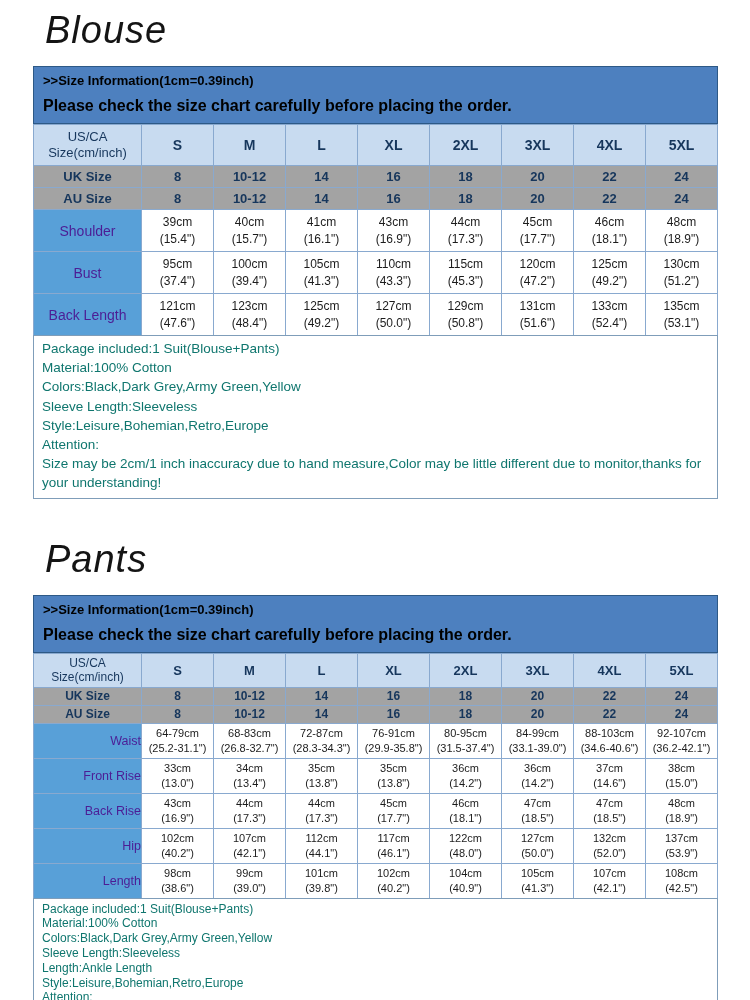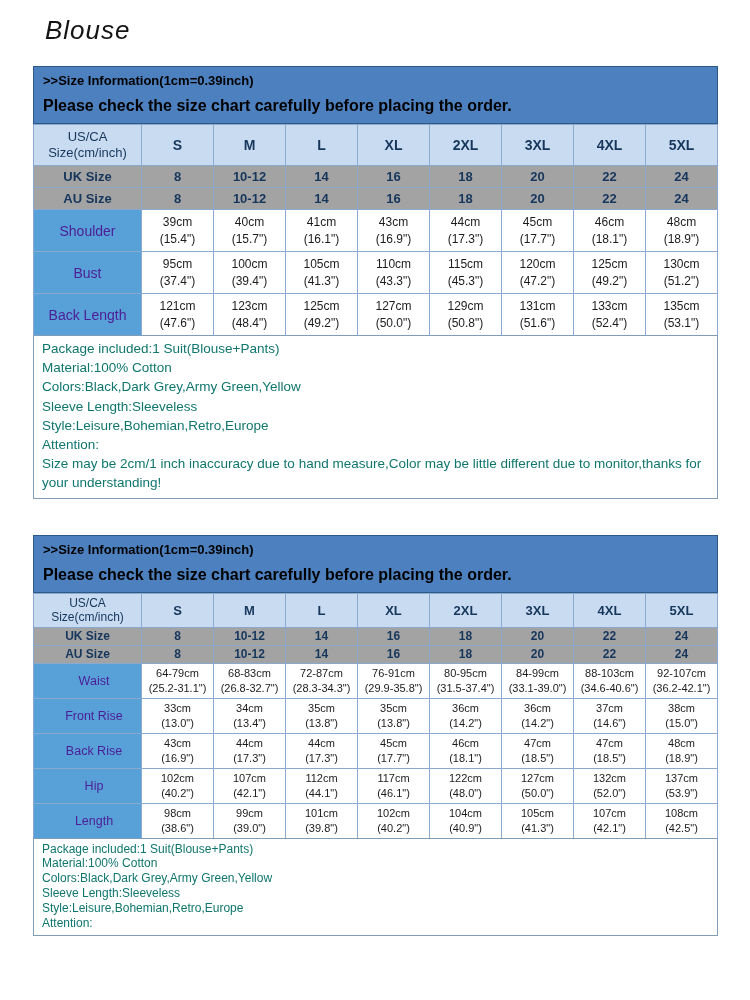--- a/index.html
+++ b/index.html
@@ -5,21 +5,21 @@
   html,body { margin:0; padding:0; background:#ffffff; }
   body {
     width:750px; height:1000px; overflow:hidden; box-sizing:border-box;
     padding:6px 32px 0 33px;
     font-family:"Liberation Sans", sans-serif;
   }
   .product-section { }
   .product-section.pants { margin-top:36px; }
 
   .section-title {
-    font-style:italic; font-size:26px; font-weight:normal; color:#141414;
+    font-style:italic; font-size:38px; font-weight:normal; color:#141414;
     margin:0 0 12px 12px; height:48px; line-height:48px; letter-spacing:1px;
   }
 
   .banner {
     background:#4d80bf; border:1px solid #2d5986; color:#000000;
     padding:6px 9px 8px 9px;
   }
   .banner-line1 { font-size:13px; font-weight:bold; margin-bottom:9px; }
   .banner-line2 { font-size:16px; font-weight:bold; }
 
@@ -41,21 +41,21 @@
   }
   .measure-row td { background:#ffffff; color:#1c1c1c; font-size:12px; line-height:16.5px; height:41px; }
 
   .notes { border:1px solid #7f9db9; margin-top:-1px; padding:3px 8px 5px 8px; }
   .notes p { margin:0; font-size:13.5px; line-height:19.2px; color:#0f766e; word-break:break-all; }
 
   
   .pants th.corner-cell { height:33px; font-size:12px; line-height:14px; }
   .pants th.size-cell { font-size:13px; }
   .pants .size-value-row th, .pants .size-value-row td { height:17px; font-size:12px; }
-  .pants .measure-row th.row-label { font-size:12.5px; text-align:center; padding-left:13px; }
+  .pants .measure-row th.row-label { font-size:12.5px; text-align:right; padding-left:13px; }
   .pants .measure-row td { font-size:11px; line-height:14.5px; height:34px; }
   .pants .notes p { font-size:12px; line-height:14.8px; }
 </style>
 </head>
 <body>
 
 <div id="sections-root">
   <section class="product-section blouse">
     <h2 class="section-title">Blouse</h2>
     <div class="banner">
@@ -215,20 +215,21 @@
         <p class="note-line">Material:100% Cotton</p>
         <p class="note-line">Colors:Black,Dark Grey,Army Green,Yellow</p>
         <p class="note-line">Sleeve Length:Sleeveless</p>
         <p class="note-line">Style:Leisure,Bohemian,Retro,Europe</p>
         <p class="note-line">Attention:</p>
         <p class="note-line">Size may be 2cm/1 inch inaccuracy due to hand measure,Color may be little different due to monitor,thanks for your understanding!</p>
       </div>
   </section>
 
   <section class="product-section pants">
+    <h2 class="section-title">Pants</h2>
     <div class="banner">
       <div class="banner-line1">&gt;&gt;Size Information(1cm=0.39inch)</div>
       <div class="banner-line2">Please check the size chart carefully before placing the order.</div>
     </div>
     <table class="size-table">
       <colgroup>
           <col class="label-col">
         </colgroup>
       <tbody>
           <tr class="header-row">
@@ -442,17 +443,18 @@
               <div class="inch-line">(42.5")</div>
             </td>
           </tr>
         </tbody>
     </table>
     <div class="notes">
         <p class="note-line">Package included:1 Suit(Blouse+Pants)</p>
         <p class="note-line">Material:100% Cotton</p>
         <p class="note-line">Colors:Black,Dark Grey,Army Green,Yellow</p>
         <p class="note-line">Sleeve Length:Sleeveless</p>
+        <p class="note-line">Length:Ankle Length</p>
         <p class="note-line">Style:Leisure,Bohemian,Retro,Europe</p>
         <p class="note-line">Attention:</p>
       </div>
   </section>
 </div>
 
 </body></html>

